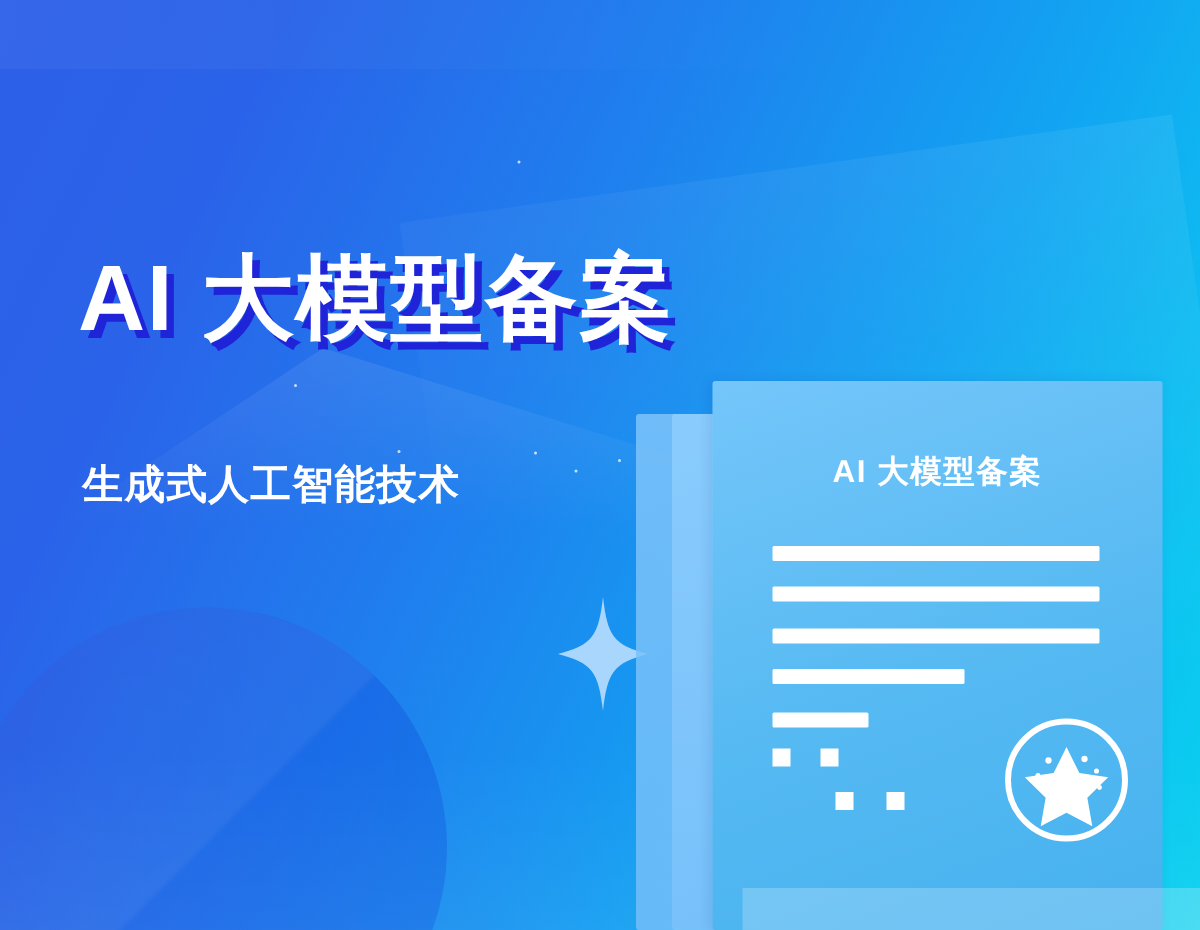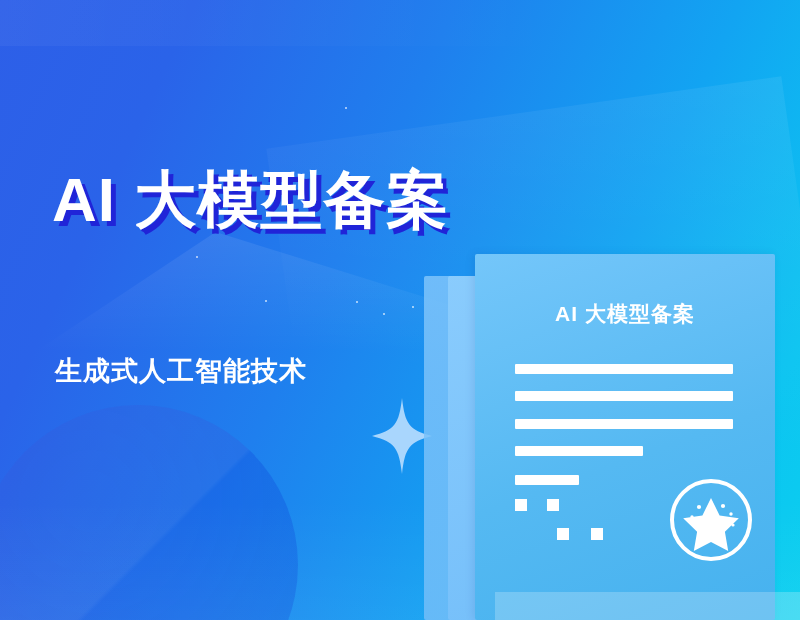--- a/index.html
+++ b/index.html
@@ -107,21 +107,20 @@
   .subhead {
     position: absolute;
     left: 55px;
     top: 300px;
     width: 360px;
     color: #ffffff;
     font-size: 27px;
     font-weight: bold;
     line-height: 1.74;
     letter-spacing: 1px;
-    margin-top: 48px;
   }
   .subhead-line { display: block; }
 
   
   .cards {
     position: absolute;
     left: 420px;
     top: 254px;
     width: 380px;
     height: 366px;

